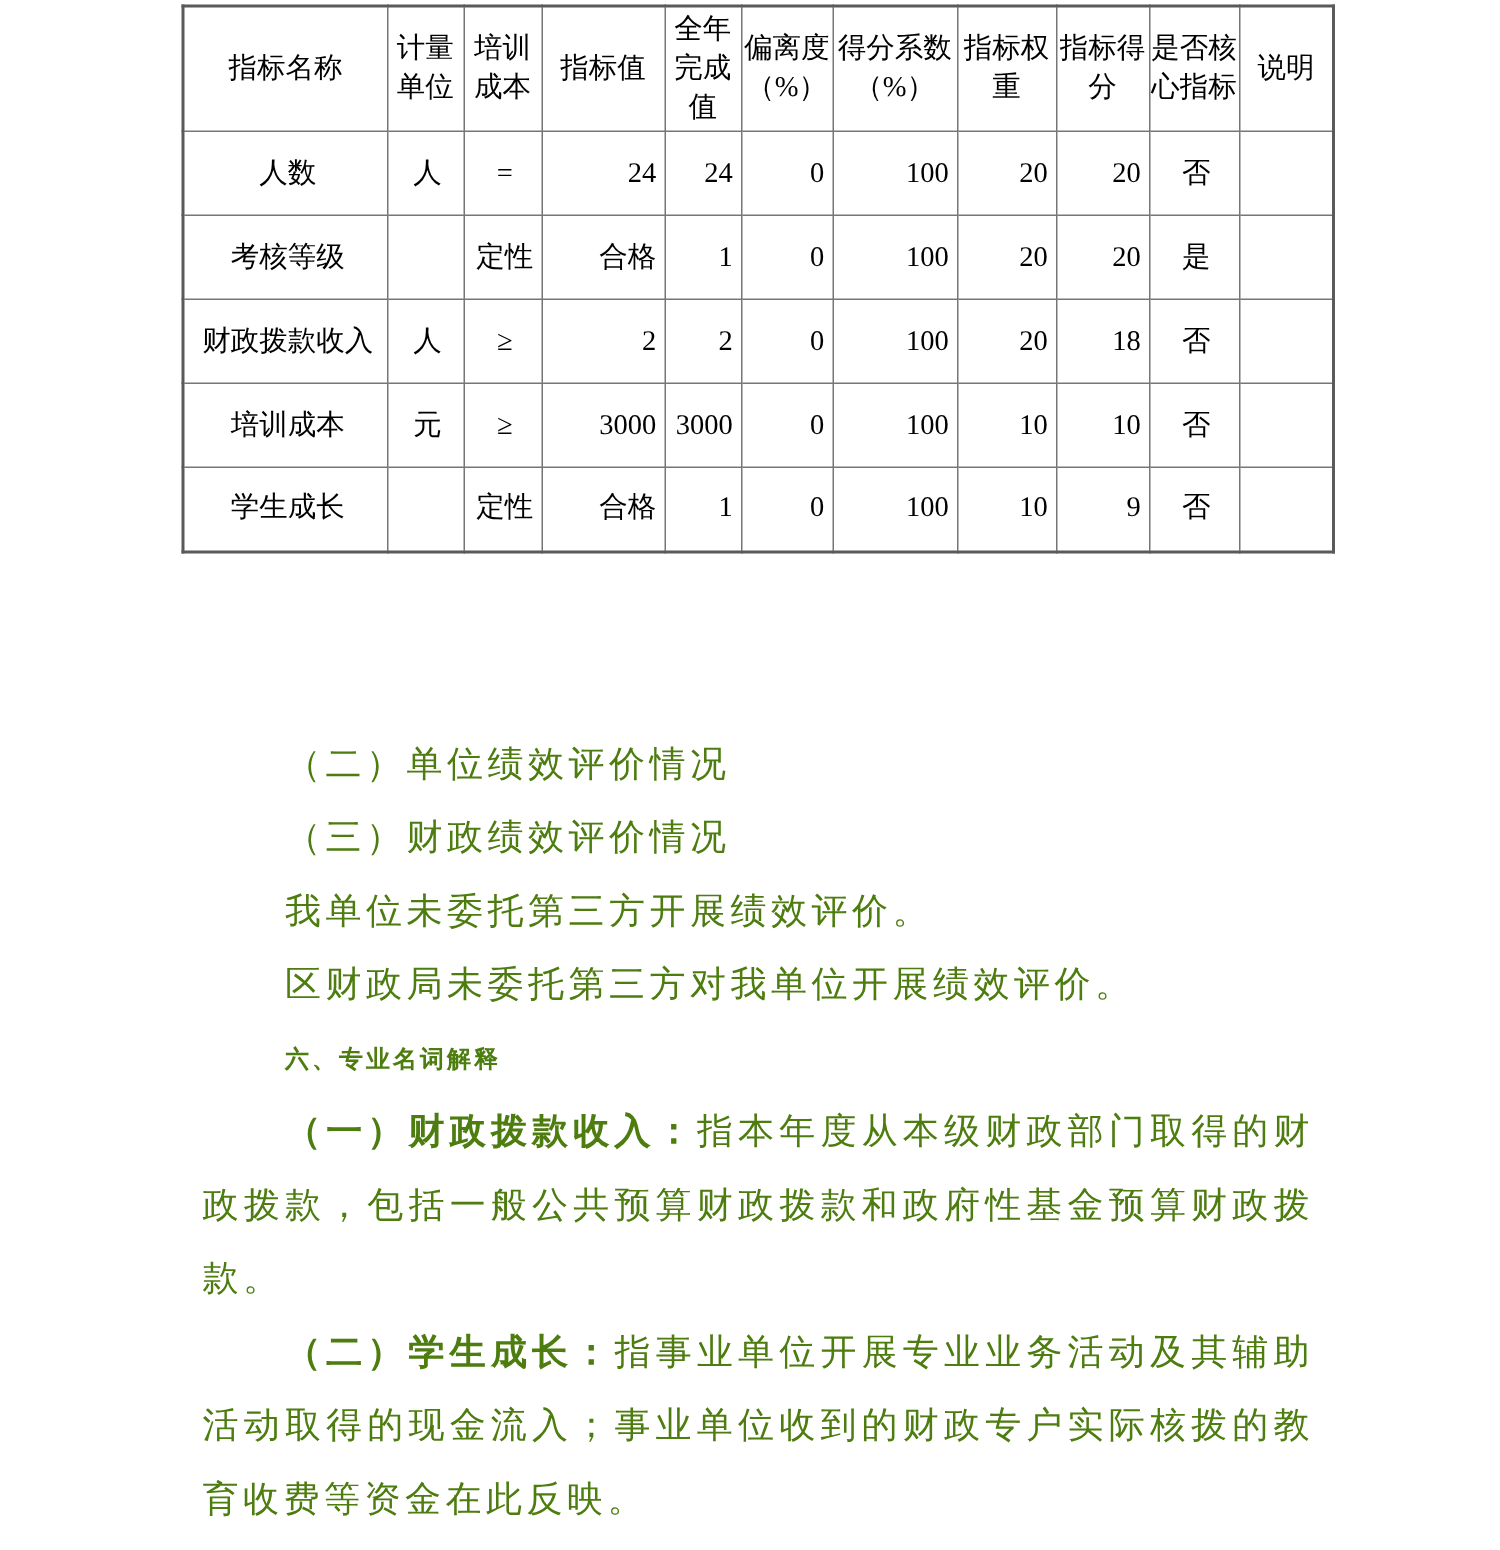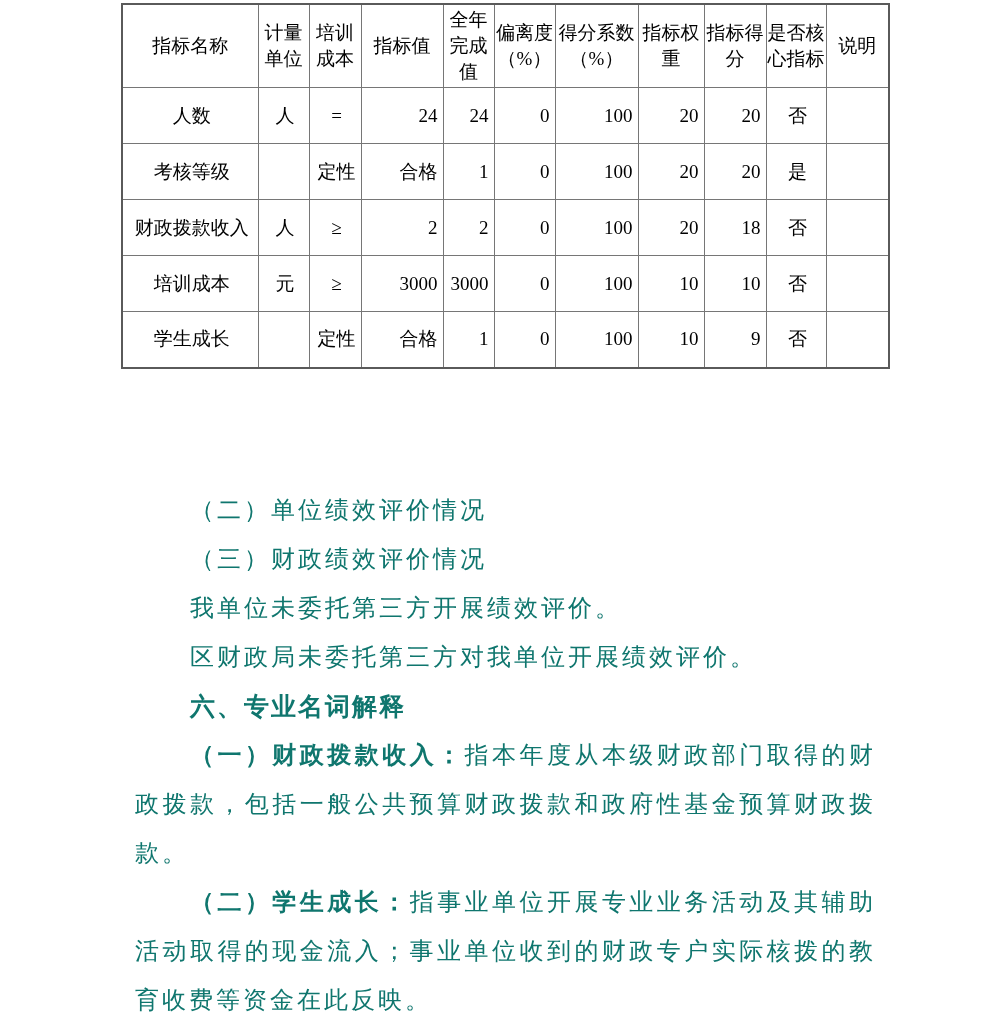--- a/index.html
+++ b/index.html
@@ -46,28 +46,28 @@
 
   
   .text-block {
     position: absolute; left: 135px; top: 486px;
     width: 741px;
     font-size: 24px;
     line-height: 49px;
     letter-spacing: 3px;
     text-align: justify;
     text-justify: inter-ideograph;
-    color: #0f766e;
+    color: #4d7c0f;
   }
   .para { text-indent: 55px; }
   .section-heading { font-weight: normal; }
   .chapter-heading {
     font-family: "Liberation Sans", "DejaVu Sans", sans-serif;
     font-weight: bold;
-    font-size: 25px;
+    font-size: 16px;
     letter-spacing: 2px;
   }
   .term { font-weight: bold; }
 </style>
 </head>
 <body>
 
 <div class="page">
 
   <table class="doc-table">

